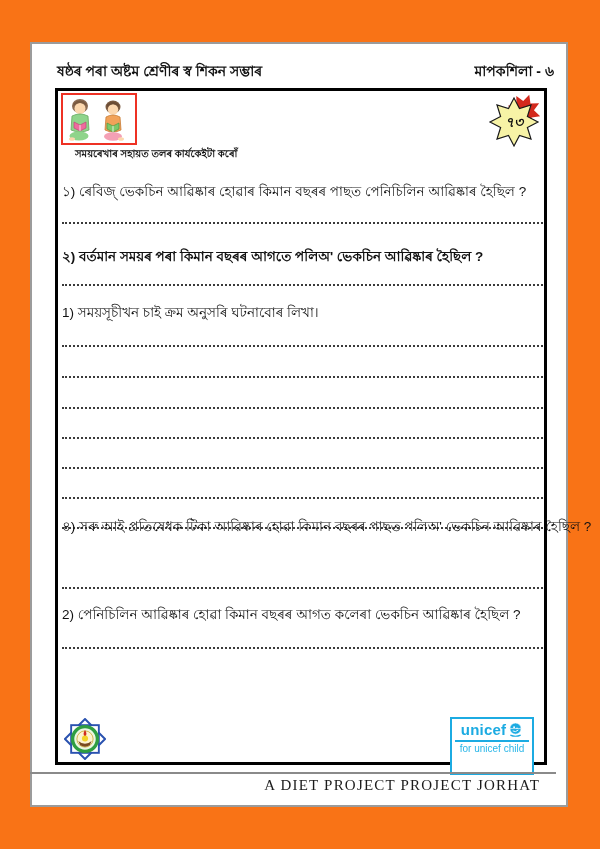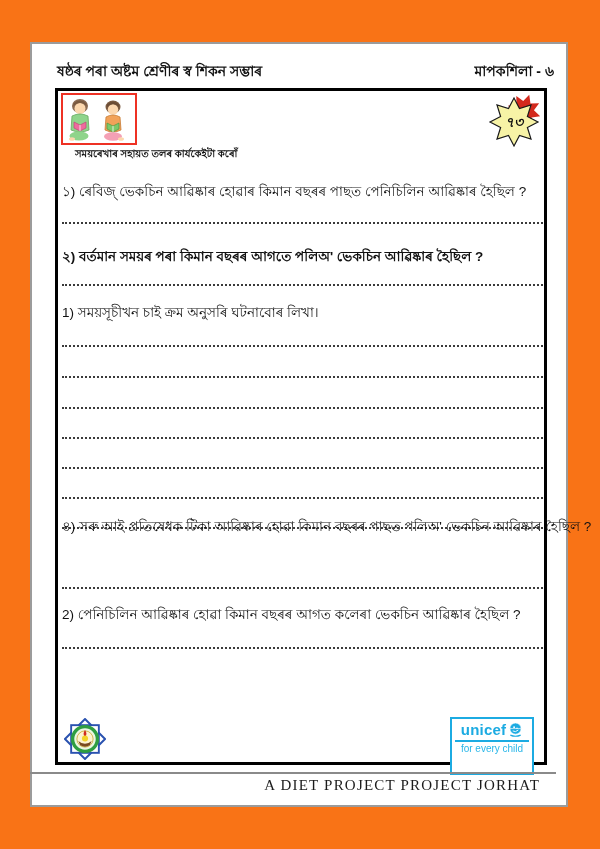--- a/index.html
+++ b/index.html
@@ -128,19 +128,19 @@
       <svg width="15" height="15" viewBox="0 0 16 16">
         <circle cx="8" cy="7" r="6" fill="#1CABE2"></circle>
         <path d="M2,7 H14 M8,1 A6,6 0 0 1 8,13 M8,1 A6,6 0 0 0 8,13" stroke="#ffffff" stroke-width="0.7" fill="none"></path>
         <circle cx="6.5" cy="5.5" r="1" fill="#ffffff"></circle>
         <circle cx="9.6" cy="6.6" r="0.8" fill="#ffffff"></circle>
         <path d="M5,9.5 Q8,11.5 11,8.5" stroke="#ffffff" stroke-width="1" fill="none"></path>
         <path d="M2.5,14 Q8,16.5 13.5,14" stroke="#1CABE2" stroke-width="1.2" fill="none"></path>
       </svg>
     </div>
     <div class="u-div"></div>
-    <div class="u-tag">for every child</div>
+    <div class="u-tag">for unicef child</div>
   </div>
 
   <div class="footer-line"></div>
   <div class="footer-text">A DIET PROJECT PROJECT JORHAT</div>
 
 </div>
 
 </body></html>

